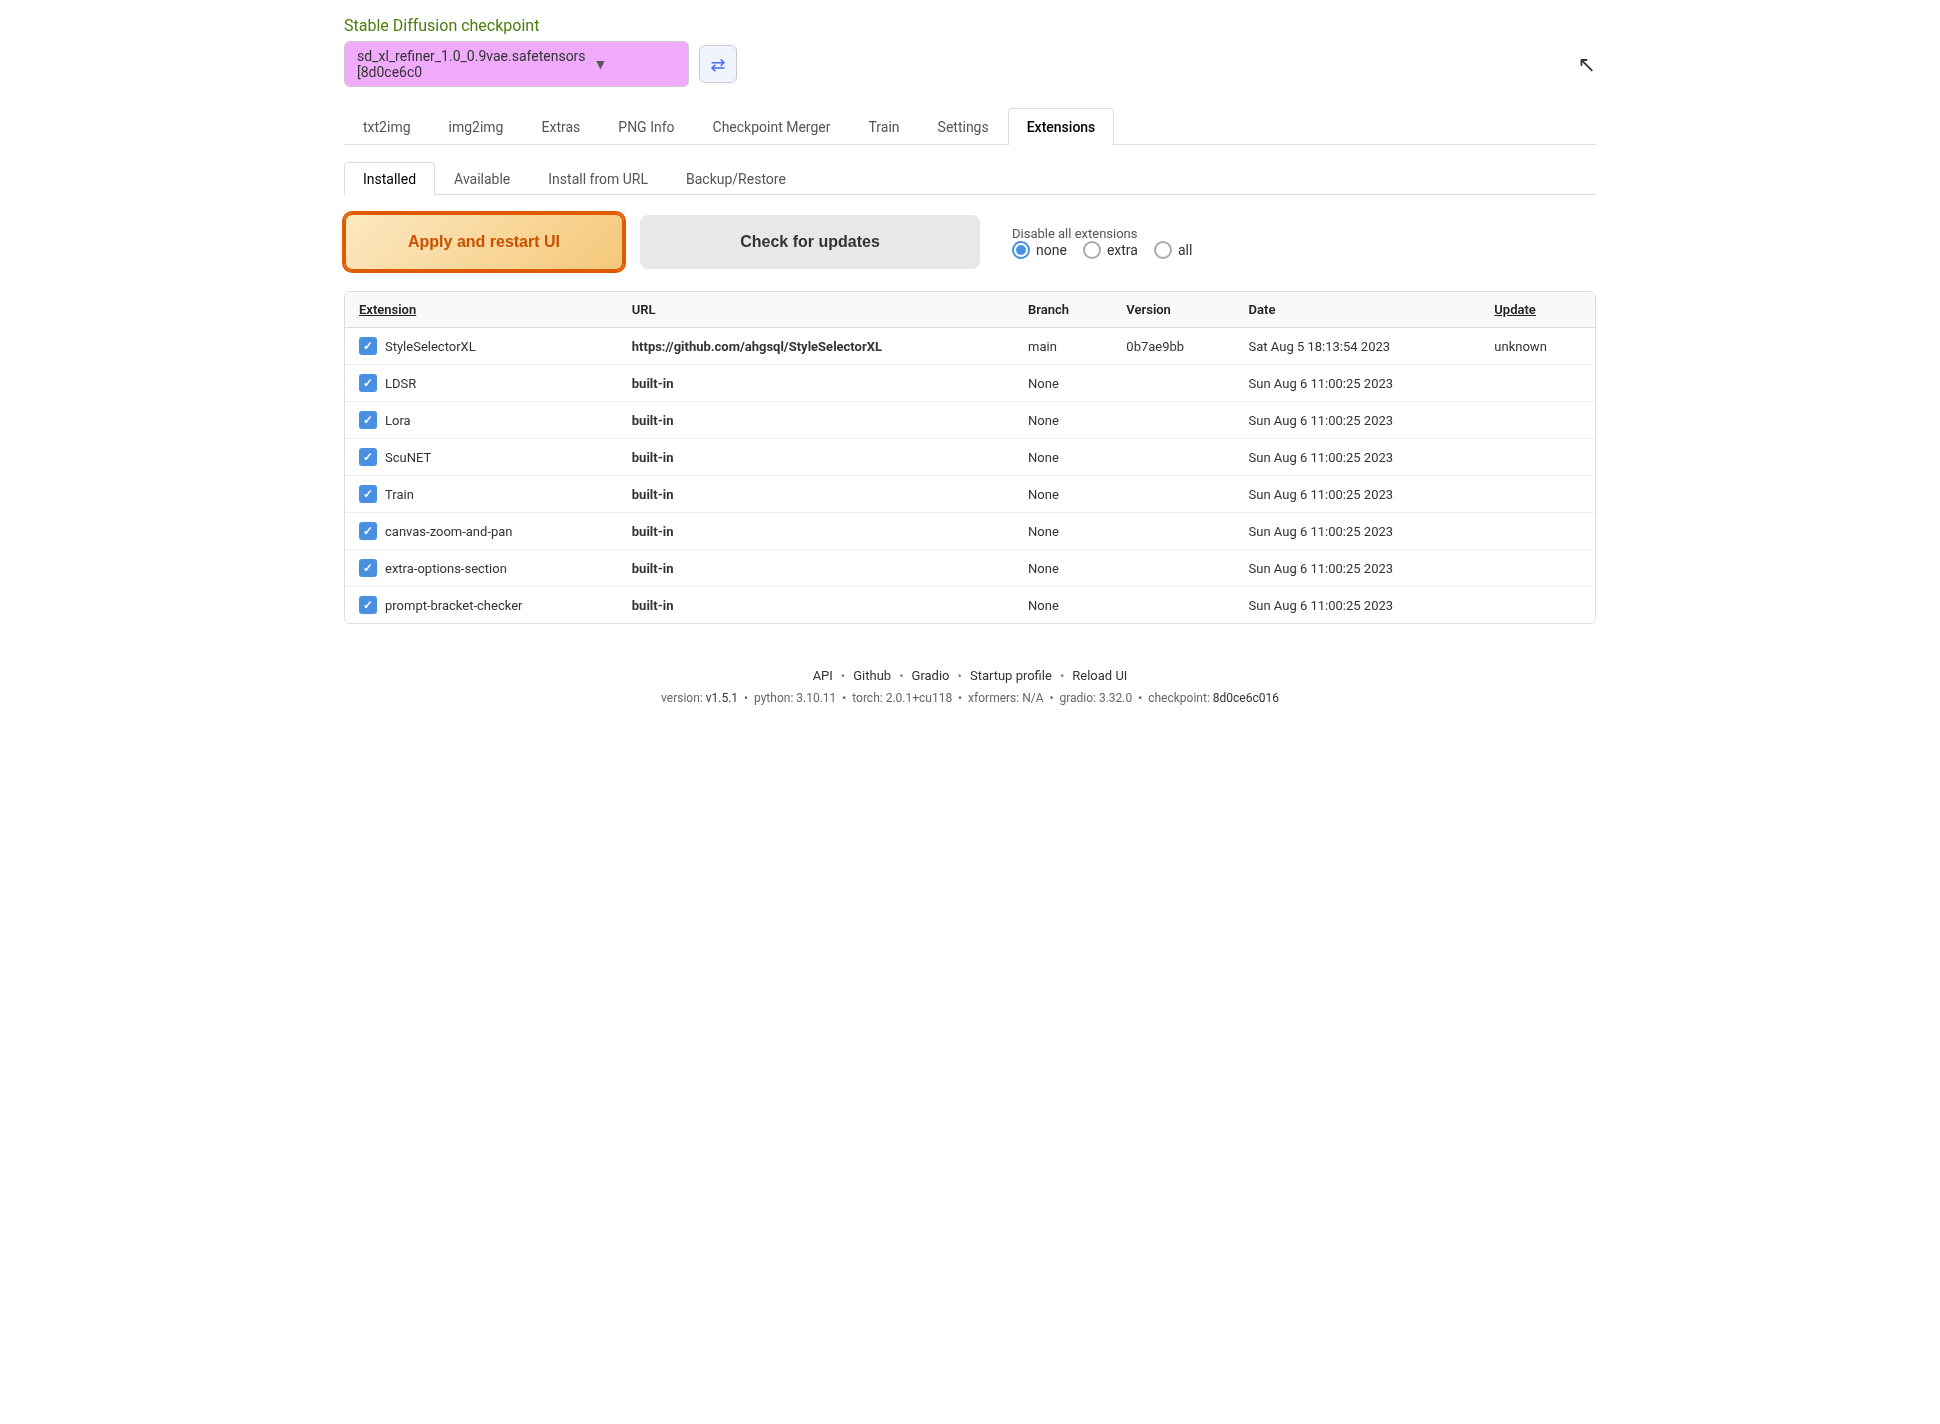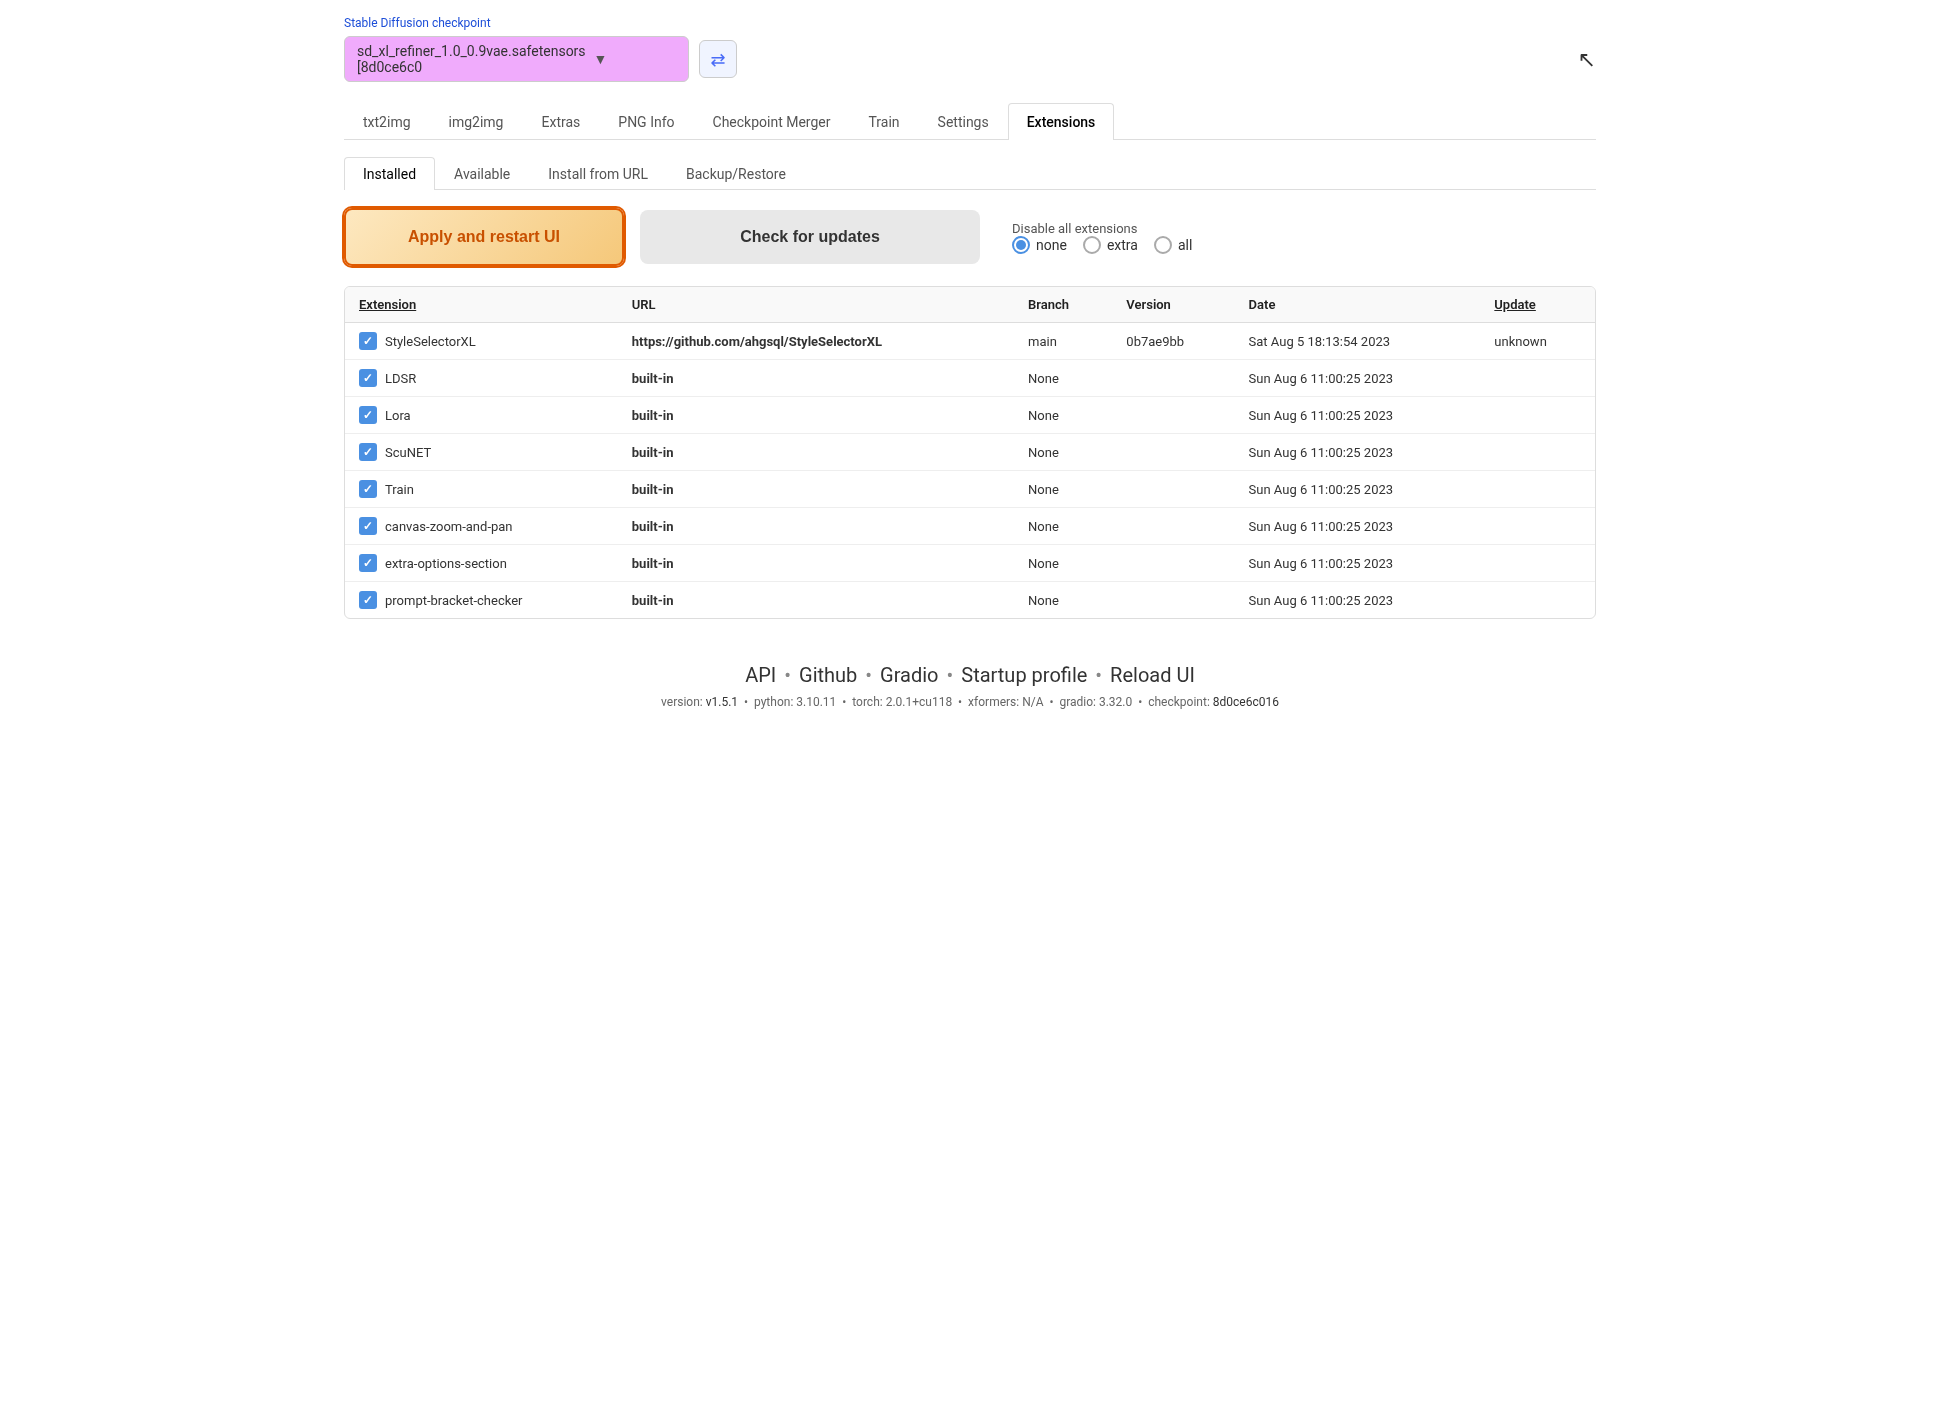--- a/index.html
+++ b/index.html
@@ -8,22 +8,22 @@
       background: #fff;
       color: #333;
       font-size: 14px;
     }
     .app-container {
       max-width: 1300px;
       margin: 0 auto;
       padding: 16px 24px;
     }
     .checkpoint-label {
-      font-size: 12px;
-      color: #1d4ed8;
+      font-size: 16px;
+      color: #4d7c0f;
       margin-bottom: 6px;
     }
     .checkpoint-row {
       display: flex;
       align-items: center;
       gap: 10px;
       margin-bottom: 20px;
     }
     .checkpoint-select {
       display: flex;
@@ -240,21 +240,21 @@
     .footer {
       text-align: center;
       padding: 20px 0 10px;
       color: #555;
     }
     .footer-links {
       display: flex;
       justify-content: center;
       gap: 8px;
       margin-bottom: 8px;
-      font-size: 20px;
+      font-size: 13px;
     }
     .footer-link {
       color: #333;
       cursor: pointer;
       text-decoration: none;
     }
     .footer-dot { color: #888; }
     .footer-version {
       font-size: 12px;
       color: #666;

